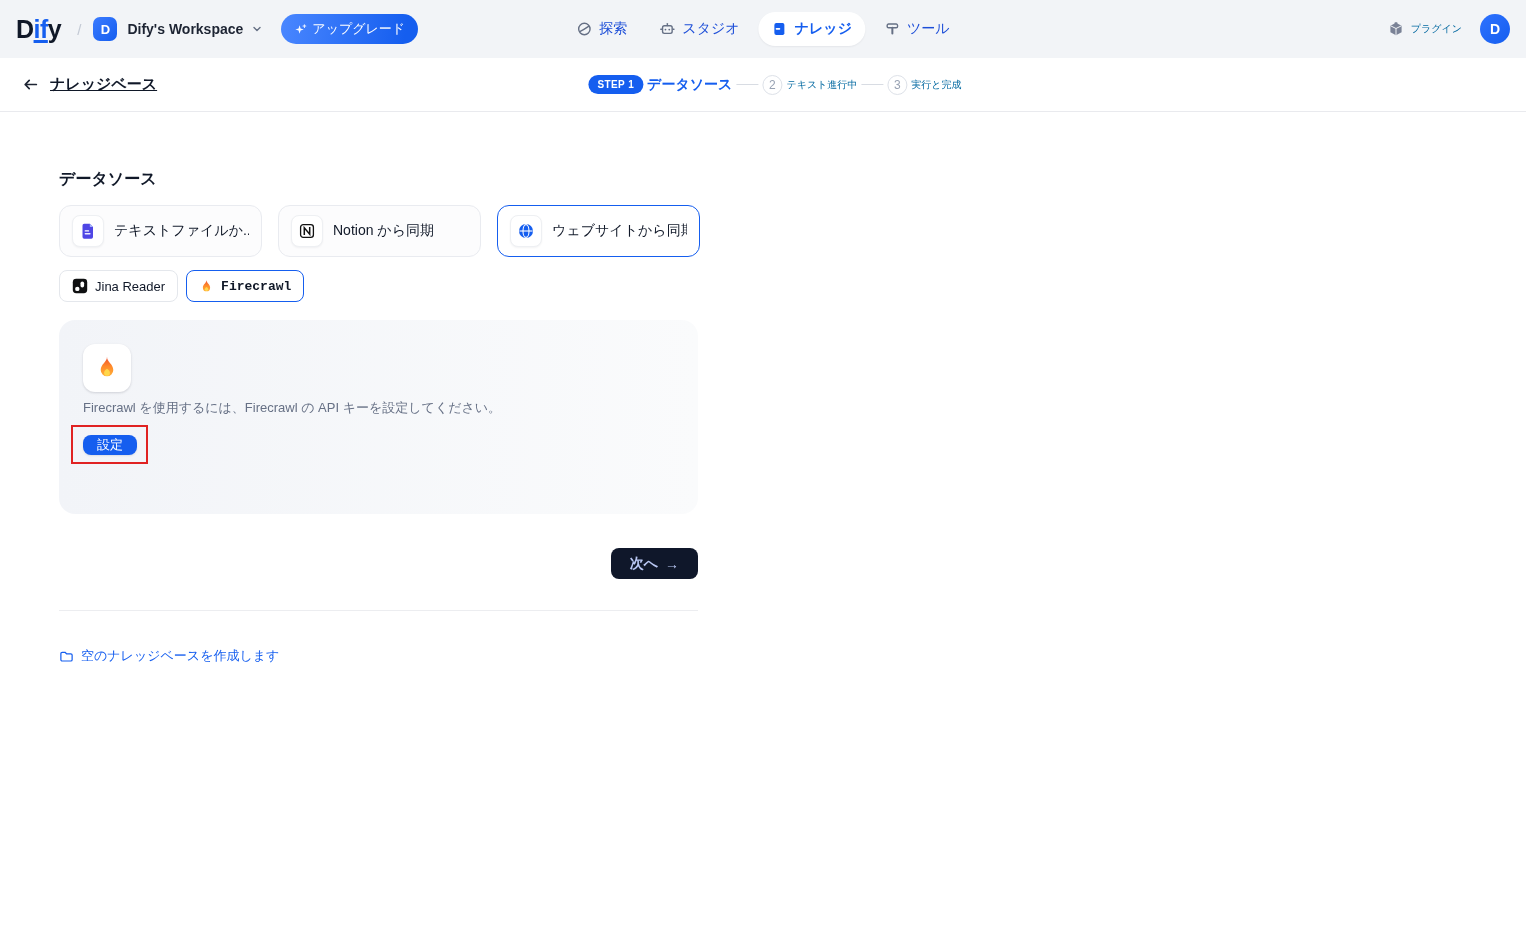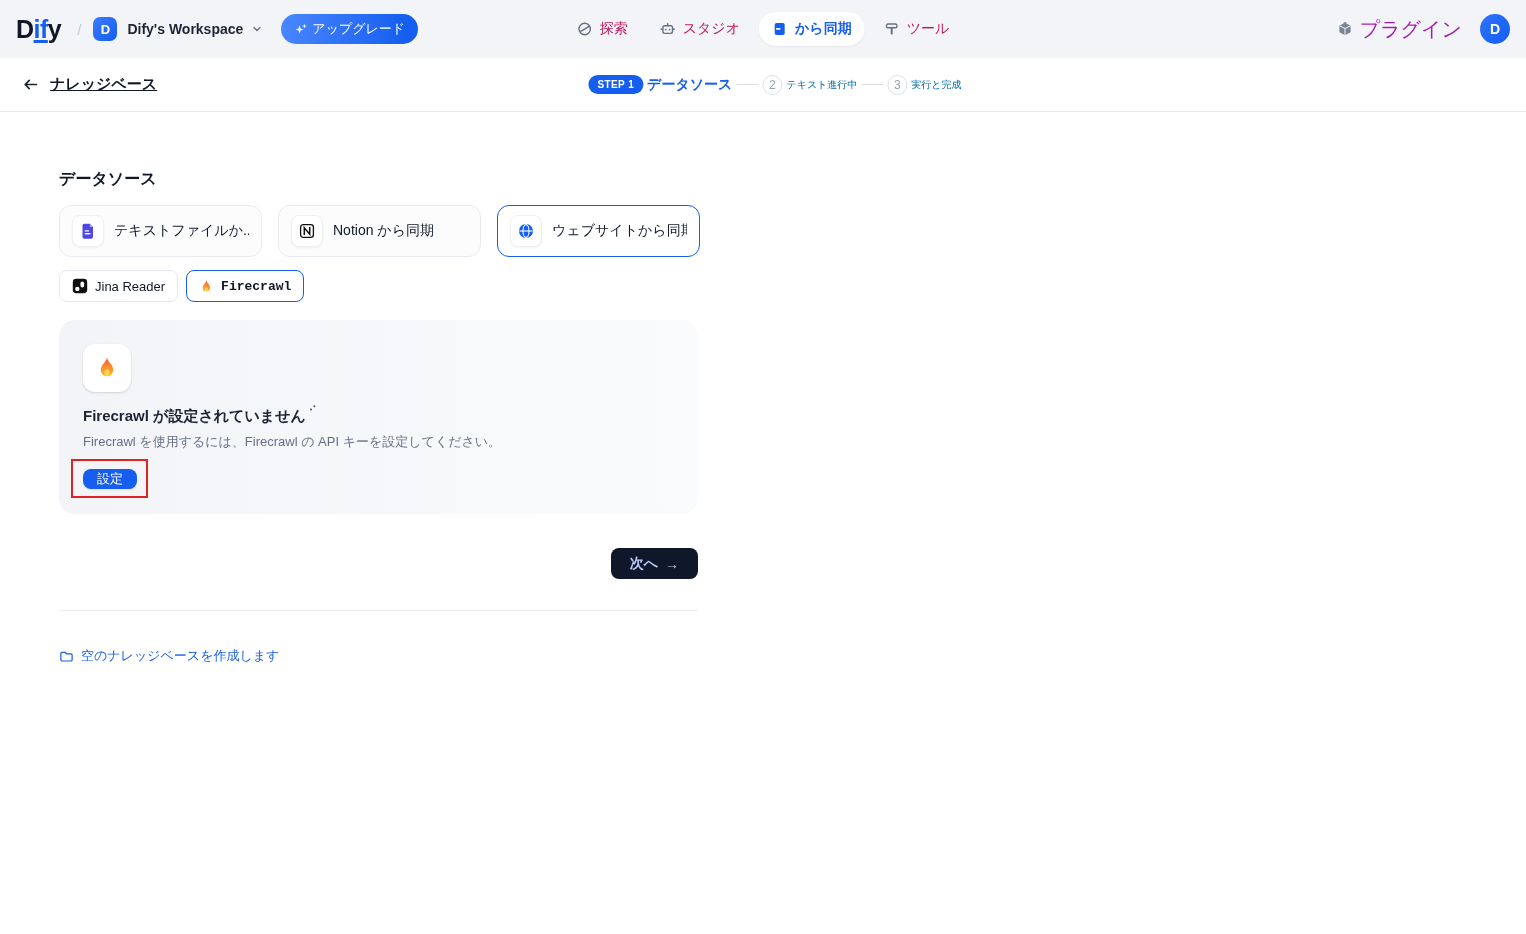--- a/index.html
+++ b/index.html
@@ -16,26 +16,26 @@
   .ws-badge { width:24px; height:24px; border-radius:7px; background:linear-gradient(135deg,#3B7BFF,#155EEF);
     color:#fff; font-size:13px; font-weight:700; display:flex; align-items:center; justify-content:center; }
   .ws-name { font-size:14px; font-weight:600; color:#1D2433; margin-left:2px; }
   .upgrade-btn { display:flex; align-items:center; gap:5px; margin-left:10px;
     background:linear-gradient(100deg,#4A87FF 0%,#155EEF 90%); color:#fff; font-size:13px; font-weight:500;
     border:none; border-radius:999px; padding:6px 13px; cursor:pointer; }
 
   .nav { position:absolute; left:50%; top:50%; transform:translate(-50%,-50%);
     display:flex; align-items:center; gap:6px; }
   .nav-item { display:flex; align-items:center; gap:7px; padding:8px 13px; border-radius:12px;
-    font-size:14px; font-weight:500; color:#be185d; cursor:pointer; white-space:nowrap; }
+    font-size:14px; font-weight:500; color:#1d4ed8; cursor:pointer; white-space:nowrap; }
   .nav-item.active { background:#fff; color:#155EEF; font-weight:700;
     box-shadow:0 1px 2px rgba(16,24,40,.06); border-radius:999px; }
 
   .header-right { margin-left:auto; display:flex; align-items:center; gap:18px; }
-  .plugins { display:flex; align-items:center; gap:7px; font-size:20px; font-weight:500; color:#a21caf; cursor:pointer; }
+  .plugins { display:flex; align-items:center; gap:7px; font-size:10px; font-weight:500; color:#0369a1; cursor:pointer; }
   .avatar { width:30px; height:30px; border-radius:50%; background:linear-gradient(135deg,#2E72FF,#155EEF);
     color:#fff; font-size:14px; font-weight:600; display:flex; align-items:center; justify-content:center; cursor:pointer; }
 
   
   .subheader { height:54px; background:#fff; border-bottom:1px solid #E9EAEE;
     display:flex; align-items:center; padding:0 18px; position:relative;text-decoration:underline; }
   .back-btn { width:24px; height:24px; display:flex; align-items:center; justify-content:center; cursor:pointer; }
   .sub-title { font-size:15px; font-weight:700; color:#101828; margin-left:8px; }
   .steps { position:absolute; left:50%; top:50%; transform:translate(-50%,-50%);
     display:flex; align-items:center; gap:4px; white-space:nowrap;padding-left:24px; }
@@ -138,21 +138,21 @@
       </span>
       <span>スタジオ</span>
     </div>
     <div class="nav-item active">
       <span>
         <svg width="16" height="16" viewBox="0 0 16 16">
             <path d="M3 4 a2 2 0 0 1 2-2 h6.2 a1.8 1.8 0 0 1 1.8 1.8 v8.4 a1.8 1.8 0 0 1 -1.8 1.8 H5 a2 2 0 0 1 -2-2 Z" fill="#155EEF"></path>
             <rect x="4.3" y="7" width="4.6" height="1.7" rx="0.85" fill="#fff"></rect>
           </svg>
       </span>
-      <span>から同期</span>
+      <span>ナレッジ</span>
     </div>
     <div class="nav-item">
       <span>
         <svg width="16" height="16" viewBox="0 0 16 16">
             <path d="M4.2 3 h7.6 a1.4 1.4 0 0 1 1.4 1.4 v1 a1.4 1.4 0 0 1 -1.4 1.4 H4.2 A1.4 1.4 0 0 1 2.8 5.4 v-1 A1.4 1.4 0 0 1 4.2 3 Z" fill="none" stroke="#667085" stroke-width="1.4"></path>
             <path d="M8 6.8 v5.6" stroke="#667085" stroke-width="2" stroke-linecap="round"></path>
           </svg>
       </span>
       <span>ツール</span>
     </div>
@@ -269,29 +269,20 @@
             <linearGradient id="fgB" x1="0" y1="0" x2="0" y2="1">
               <stop offset="0%" stop-color="#EF4C30"></stop>
               <stop offset="50%" stop-color="#FF8A2A"></stop>
               <stop offset="100%" stop-color="#FFB03A"></stop>
             </linearGradient>
           </defs>
           <path d="M12 1.5 C12 6.5 6.2 8.2 6.2 13.8 a5.8 5.8 0 0 0 11.6 0 C17.8 8.2 12 6.5 12 1.5 Z" fill="url(#fgB)"></path>
           <path d="M12 12.6 c-1.9 1.3 -2.7 2.5 -2.7 3.9 a2.7 2.7 0 0 0 5.4 0 c0 -1.4 -.8 -2.6 -2.7 -3.9 Z" fill="#FFD74B"></path>
         </svg>
     </div>
-    <div class="panel-title-row">
-      <span class="panel-title">Firecrawl が設定されていません</span>
-      <span style="margin-top:-4px;">
-        <svg width="10" height="10" viewBox="0 0 10 10">
-            <circle cx="3" cy="6.6" r="1" fill="#475467"></circle>
-            <circle cx="6.4" cy="3.2" r="1" fill="#475467"></circle>
-          </svg>
-      </span>
-    </div>
     <div class="panel-desc">Firecrawl を使用するには、Firecrawl の API キーを設定してください。</div>
     <div class="annotation-box">
       <button class="config-btn">設定</button>
     </div>
   </div>
 
   <div class="next-row">
     <button class="next-btn" disabled="">
       <span>次へ</span>
       <span>→</span>

